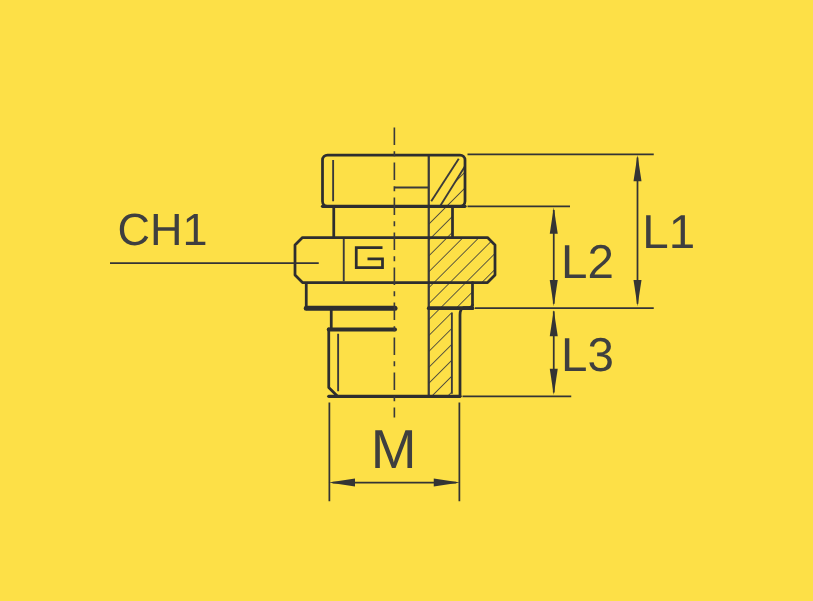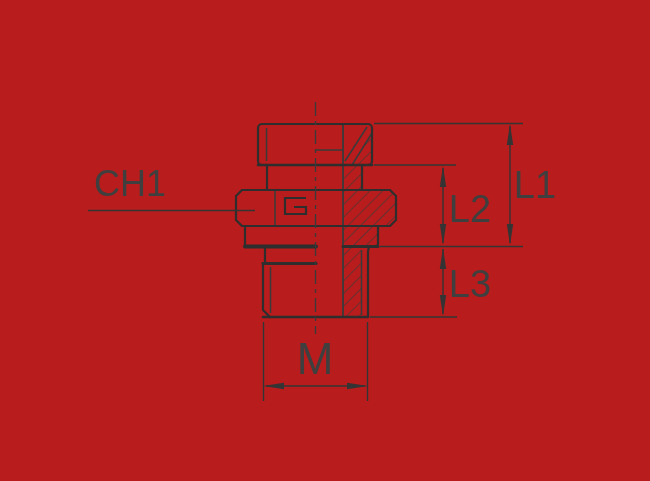--- a/index.html
+++ b/index.html
@@ -8,21 +8,21 @@
     width: 650px;
     height: 481px;
     background: #fdfdfd;
     overflow: hidden;
     font-family: "Liberation Sans", sans-serif;
   }
   .drawing-wrap {
     width: 650px;
     height: 481px;
     position: relative;
-    background: #b91c1c;
+    background: #fde047;
   }
   svg { display: block; }
   text {
     font-family: "Liberation Sans", "DejaVu Sans", sans-serif;
     fill: #3f3f3f;
   }
   .dim-label { font-size: 38px; }
   .ch-label  { font-size: 36px; }
   .m-label   { font-size: 44px; }
 </style>

